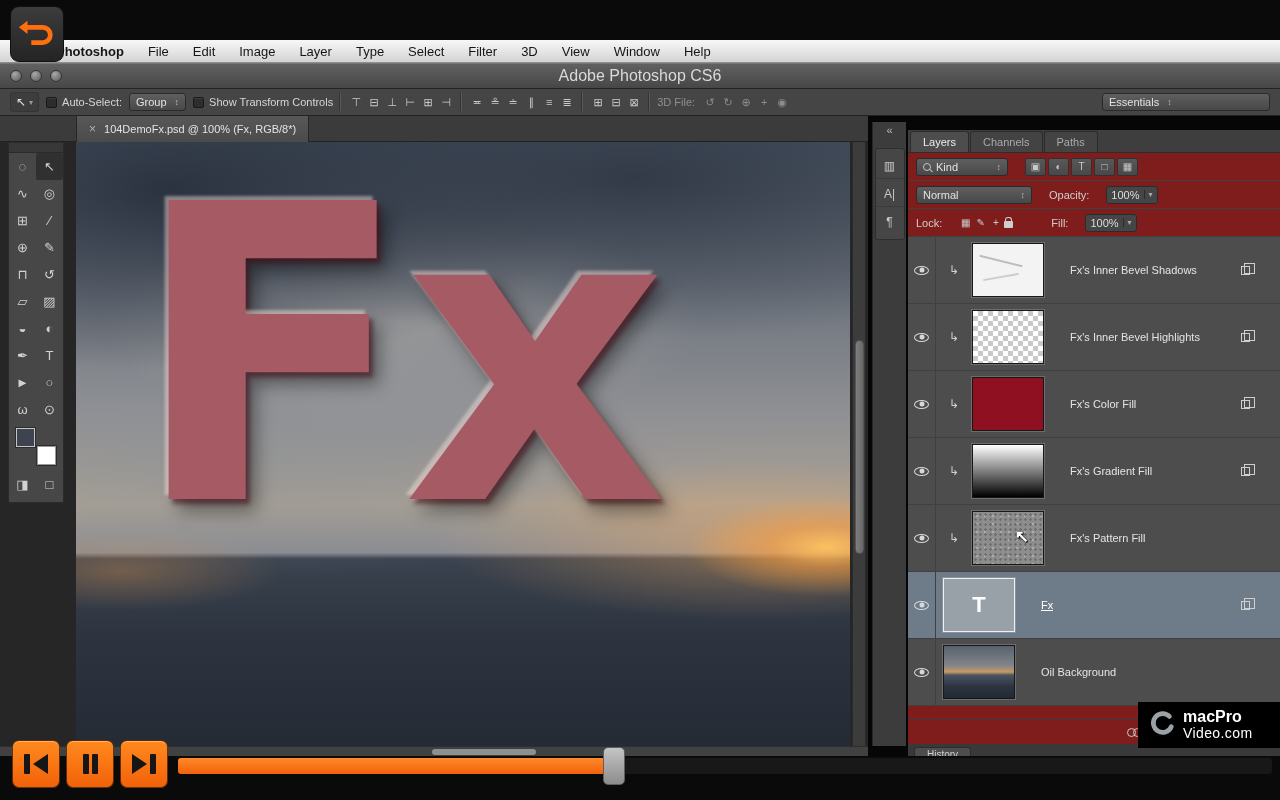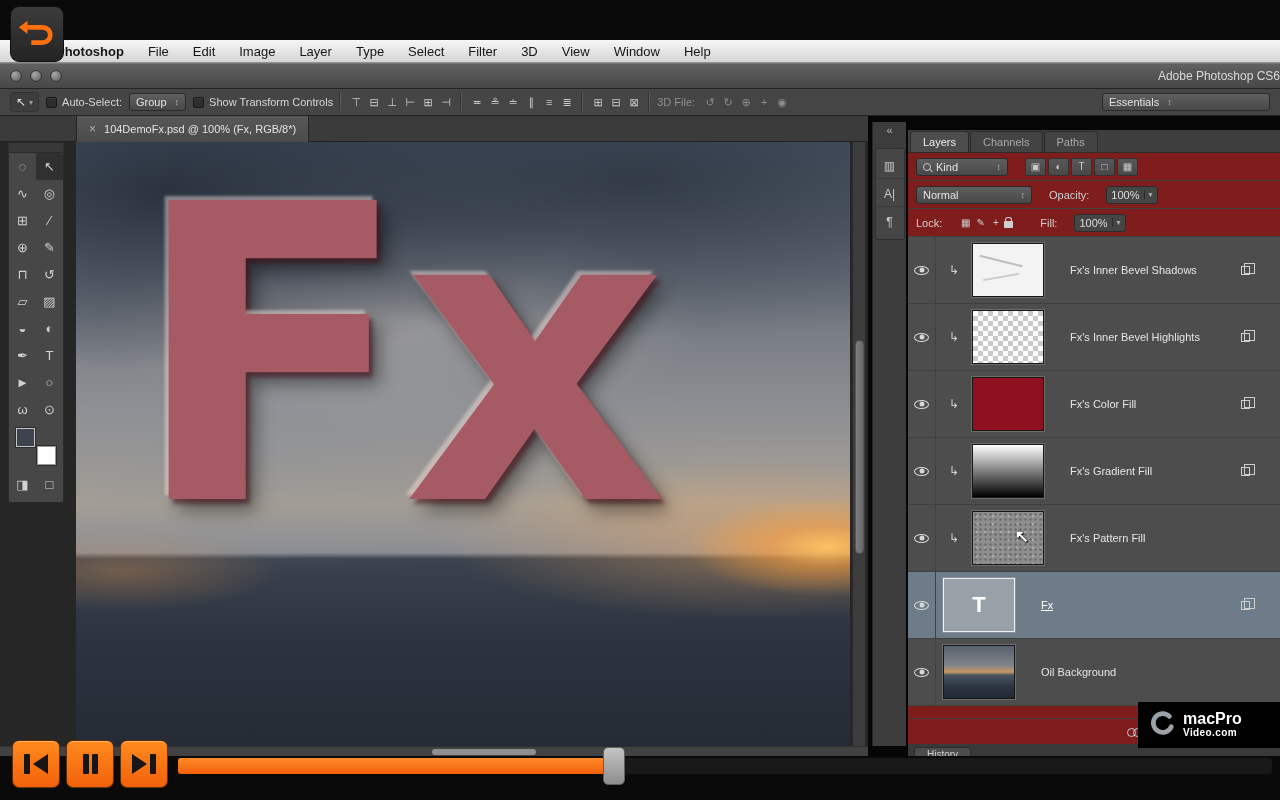--- a/index.html
+++ b/index.html
@@ -8,21 +8,21 @@
 
 
 .top-strip{position:absolute;top:0;left:0;right:0;height:40px;background:#0a0a0a}
 .menubar{position:absolute;top:40px;left:0;right:0;height:23px;background:linear-gradient(#f7f7f7,#d4d4d4);border-bottom:1px solid #8f8f8f;display:flex;align-items:center;gap:24px;padding-left:56px;font-size:13px;color:#151515;z-index:5}
 .menu-item.app{font-weight:bold}
 .back-btn{position:absolute;top:6px;left:10px;width:54px;height:56px;background:linear-gradient(#3c3c3c,#242424);border:1px solid #101010;border-radius:9px;display:flex;align-items:center;justify-content:center;z-index:40;cursor:pointer}
 
 .titlebar{position:absolute;top:63px;left:0;right:0;height:26px;background:linear-gradient(#616161,#474747);border-top:1px solid #767676;border-bottom:1px solid #232323;display:flex;align-items:center;z-index:4}
 .tl-group{position:absolute;left:10px;display:flex;gap:8px}
 .tl{width:12px;height:12px;border-radius:50%;background:radial-gradient(circle at 35% 30%,#a8a8a8,#5a5a5a);border:1px solid #333}
-.win-title{flex:1;text-align:right;font-size:12px;color:#d9d9d9}
+.win-title{flex:1;text-align:center;font-size:16px;color:#d9d9d9}
 
 
 .optionsbar{position:absolute;top:89px;left:0;right:0;height:27px;background:#454545;border-bottom:1px solid #222;display:flex;align-items:center;gap:7px;padding:0 10px;font-size:11px;color:#d6d6d6;z-index:4}
 .tool-preset{display:flex;align-items:center;gap:3px;padding:2px 5px;border:1px solid #343434;border-radius:3px;background:#3d3d3d}
 .tool-preset .gl{color:#e0e0e0;font-size:12px}
 .tool-preset::after{content:"▾";font-size:8px;color:#9a9a9a}
 .chk{display:inline-block;width:11px;height:11px;background:#2d2d2d;border:1px solid #191919;border-radius:2px;box-shadow:inset 0 1px 0 rgba(255,255,255,.08);flex:0 0 auto}
 .chk-row{display:flex;align-items:center;gap:5px;white-space:nowrap}
 .ps-select{display:inline-flex;align-items:center;gap:8px;height:18px;padding:0 6px;background:linear-gradient(#5f5f5f,#484848);border:1px solid #2a2a2a;border-radius:3px;color:#e2e2e2;white-space:nowrap}
 .ps-select::after{content:"↕";font-size:9px;color:#b5b5b5}
@@ -86,21 +86,21 @@
 .mag{width:8px;height:8px;border:1px solid #c5c5c5;border-radius:50%;position:relative;display:inline-block;flex:0 0 auto}
 .mag::after{content:"";position:absolute;width:4px;height:1px;background:#c5c5c5;right:-3px;bottom:-1px;transform:rotate(40deg)}
 .lp-filter .gicon{width:21px;height:18px;background:linear-gradient(#585858,#484848);border:1px solid #303030;border-radius:2px;font-size:10px}
 .blend-select{width:116px;justify-content:space-between}
 .lbl{color:#cfcfcf;white-space:nowrap}
 .val-box{display:inline-flex;align-items:center;height:18px;background:#454545;border:1px solid #2b2b2b;border-radius:3px;padding:0 4px;gap:4px;cursor:pointer}
 .val-box::after{content:"▾";font-size:8px;color:#aaa;border-left:1px solid #2b2b2b;padding-left:4px}
 .lp-lock .gicon{min-width:13px;height:14px;font-size:10px;padding:0}
 .lockicon{position:relative;width:9px;height:7px;background:#cfcfcf;border-radius:1px;display:inline-block;margin-top:4px}
 .lockicon::before{content:"";position:absolute;top:-4px;left:1px;width:5px;height:4px;border:1.5px solid #cfcfcf;border-bottom:none;border-radius:3px 3px 0 0}
-.fill-lbl{margin-left:10px}
+.fill-lbl{margin-left:21px}
 
 .lp-rows{flex:0 0 auto}
 .layer-row{height:67px;display:flex;align-items:stretch;border-bottom:1px solid #404040;background:#4d4d4d;cursor:pointer}
 .layer-row.selected{background:#6e7b89}
 .eye-cell{width:28px;display:flex;align-items:center;justify-content:center;border-right:1px solid #404040;flex:0 0 auto}
 .eye{position:relative;width:15px;height:9px;border:1px solid #d8d8d8;border-radius:50%}
 .eye::after{content:"";position:absolute;left:50%;top:50%;width:5px;height:5px;transform:translate(-50%,-50%);background:#d8d8d8;border-radius:50%}
 .row-body{display:flex;align-items:center;flex:1;min-width:0}
 .row-body.noclip{padding-left:7px}
 .clip{width:36px;text-align:center;color:#d0d0d0;font-size:12px;flex:0 0 auto}
@@ -131,21 +131,21 @@
 .history-sliver{position:absolute;left:908px;top:744px;width:372px;height:14px;background:#393939;z-index:3;overflow:hidden}
 .history-tab{display:inline-block;margin-left:6px;padding:1px 12px 6px;background:#4d4d4d;border:1px solid #2c2c2c;border-bottom:none;border-radius:3px 3px 0 0;font-size:10px;color:#cfcfcf;cursor:pointer}
 
 
 .time-banner{position:absolute;left:430px;top:700px;width:466px;height:37px;background:#161616;z-index:20;display:flex;align-items:center;justify-content:center;padding-right:46px;clip-path:polygon(28px 0,100% 0,calc(100% - 22px) 100%,0 100%)}
 .time-banner span{color:#fff;font-size:19px;font-weight:bold;letter-spacing:1px;font-family:"DejaVu Sans",sans-serif}
 
 .logo{position:absolute;left:1138px;top:702px;width:142px;height:46px;background:#000;z-index:30;display:flex;align-items:center;gap:7px;padding-left:8px}
 .logo-text{line-height:1.05}
 .logo-l1{font-size:16px;font-weight:bold;color:#fff}
-.logo-l2{font-size:10px;font-weight:bold;color:#fff;letter-spacing:.4px}
+.logo-l2{font-size:14px;font-weight:normal;color:#fff;letter-spacing:.4px}
 
 .player-bar{position:absolute;left:0;top:756px;width:1280px;height:44px;background:#0a0a0a;z-index:25}
 .pbtn{position:absolute;top:-16px;width:48px;height:48px;border-radius:7px;background:linear-gradient(#ff8a1e,#f2610a);border:1px solid rgba(0,0,0,.6);box-shadow:inset 0 1px 0 rgba(255,255,255,.35);display:flex;align-items:center;justify-content:center;z-index:26;cursor:pointer}
 .pbtn.b1{left:12px}.pbtn.b2{left:66px}.pbtn.b3{left:120px}
 .picon{display:flex;align-items:center;gap:3px}
 .pbar{width:6px;height:20px;background:#161616;border-radius:1px}
 .ptri-l{width:0;height:0;border-top:10px solid transparent;border-bottom:10px solid transparent;border-right:15px solid #161616}
 .ptri-r{width:0;height:0;border-top:10px solid transparent;border-bottom:10px solid transparent;border-left:15px solid #161616}
 .track{position:absolute;left:178px;top:2px;width:1094px;height:16px;background:#181818;border-radius:3px;cursor:pointer}
 .fill{position:absolute;left:0;top:0;height:16px;background:linear-gradient(#ff8a2a,#f2610a);border-radius:3px 0 0 3px}

